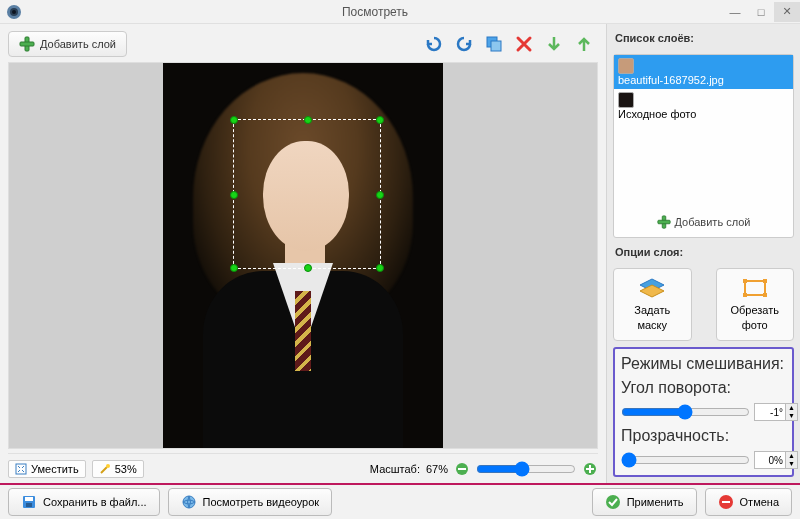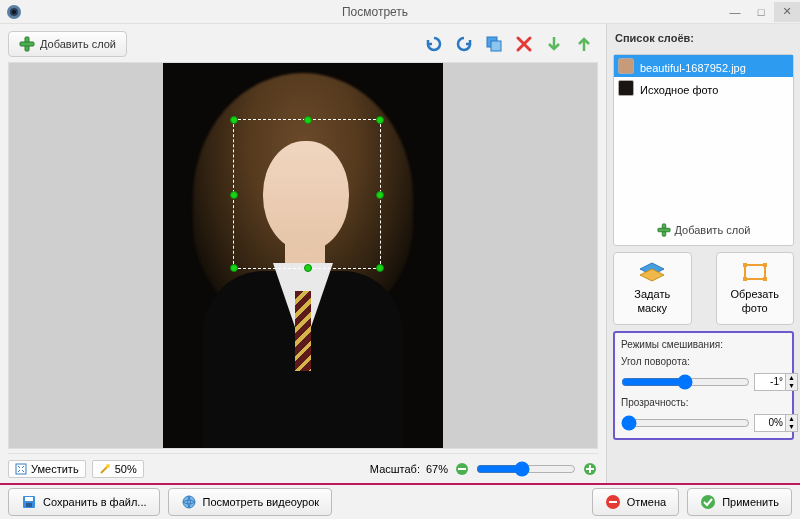--- a/index.html
+++ b/index.html
@@ -30,30 +30,30 @@
 .sel-handle { position:absolute; width:8px; height:8px; background:#17d417; border:1px solid #0a8c0a; border-radius:50%; }
 .statusbar { height: 26px; display: flex; align-items: center; gap: 8px; margin-top: 4px; border-top: 1px solid #e0e0e0; padding-top: 4px; }
 .sb-left { display:flex; gap:6px; align-items:center; }
 .sb-btn { border:1px solid #ccc; border-radius:2px; padding:2px 6px; display:flex; align-items:center; gap:4px; background:#fdfdfd; cursor:pointer; font-size:10px; }
 .sb-spacer { flex:1; }
 .sb-zoom { display:flex; align-items:center; gap:6px; }
 .zoom-slider { width:100px; }
 .right { width: 194px; background: #eaeaea; border-left: 1px solid #d5d5d5; display:flex; flex-direction:column; padding: 6px; gap:6px; }
 .panel-title { font-weight:bold; font-size:11px; color:#333; padding: 2px 0 4px 2px; }
 .layers-box { background:#fefefe; border:1px solid #ccc; border-radius:3px; height:192px; display:flex; flex-direction:column; }
-.layer-row { display:flex; align-items:flex-end; gap:6px; padding:3px 4px; font-size:11px; }
+.layer-row { display:flex; align-items:flex-start; padding:3px 4px; font-size:11px;flex-direction:column; }
 .layer-row.selected { background:#2d9cf0; color:#fff; }
 .layer-thumb { width:16px; height:16px; border-radius:2px; background:#c69b7a; display:inline-block; border:1px solid #aaa; }
 .layer-thumb.dark { background:#1a1412; }
 .layers-add { margin-top:auto; text-align:center; padding:6px; }
 .add-layer-btn { display:inline-flex; align-items:center; gap:4px; cursor:pointer; color:#444; font-size:11px; }
 .option-btns { display:flex; gap:24px; }
 .big-opt { flex:1; background:#fafafa; border:1px solid #ccc; border-radius:4px; display:flex; flex-direction:column; align-items:center; justify-content:center; padding:8px 4px; gap:4px; cursor:pointer; text-align:center; font-size:10px; line-height:1.3; }
 .blend-box { border:2px solid #6a5acd; border-radius:3px; padding:6px; background:#f6f6f6; display:flex; flex-direction:column; gap:6px; }
-.blend-label { font-size:10px; color:#333; }
+.blend-label { font-size:16px; color:#333; }
 select { width:100%; font-size:11px; padding:2px; }
 .slider-row { display:flex; align-items:center; gap:4px; }
 .slider-row input[type=range]{ flex:1; }
 .spinner { display:flex; align-items:center; border:1px solid #bbb; background:#fff; }
 .spinner input { width:30px; border:none; text-align:right; font-size:10px; padding:1px 2px; }
 .sp-btns { display:flex; flex-direction:column; }
 .sp-btns span { width:12px; height:8px; background:#eee; font-size:7px; text-align:center; line-height:8px; border-left:1px solid #bbb; cursor:pointer; }
 .bottombar { height: 36px; display:flex; align-items:center; padding: 0 8px; gap:8px; border-top:2px solid #be185d; }
 .bb-spacer { flex:1; }
 .bb-btn { background:linear-gradient(#fdfdfd,#ececec); border:1px solid #bbb; border-radius:4px; padding:5px 12px; display:flex; align-items:center; gap:6px; cursor:pointer; font-size:11px; }
@@ -155,21 +155,21 @@
               <rect x="1" y="1" width="10" height="10" fill="none" stroke="#3a7fc2"></rect>
               <path d="M3 3 L5 5 M9 3 L7 5 M3 9 L5 7 M9 9 L7 7" stroke="#3a7fc2"></path>
             </svg>
           <span>Уместить</span>
         </div>
         <div class="sb-btn">
           <svg width="12" height="12" viewBox="0 0 12 12">
               <path d="M2 10 L8 4" stroke="#d4a018" stroke-width="2"></path>
               <circle cx="9" cy="3" r="2" fill="#ffcf33"></circle>
             </svg>
-          <span>50%</span>
+          <span>53%</span>
         </div>
       </div>
       <div class="sb-spacer"></div>
       <div class="sb-zoom">
         <span>Масштаб:</span>
         <span>67%</span>
         <div class="icon-btn" style="width:16px;height:16px;">
             <svg width="14" height="14">
               <circle cx="7" cy="7" r="6" fill="#4caf50"></circle>
               <rect x="3" y="6" width="8" height="2" fill="#fff"></rect>
@@ -202,20 +202,21 @@
         <div class="add-layer-btn">
           <svg width="14" height="14" viewBox="0 0 16 16">
               <rect x="6" y="1" width="4" height="14" rx="1" fill="#4caf50" stroke="#2e7d32"></rect>
               <rect x="1" y="6" width="14" height="4" rx="1" fill="#4caf50" stroke="#2e7d32"></rect>
             </svg>
           <span>Добавить слой</span>
         </div>
       </div>
     </div>
 
+    <div class="panel-title">Опции слоя:</div>
     <div class="option-btns">
       <div class="big-opt">
         <svg width="28" height="22" viewBox="0 0 28 22">
             <path d="M14 2 L26 8 L14 14 L2 8 Z" fill="#46a0e0" stroke="#2b78c4"></path>
             <path d="M14 8 L26 14 L14 20 L2 14 Z" fill="#f0b84a" stroke="#c98f1a"></path>
           </svg>
         <span style="white-space:pre-line;">Задать
 маску</span>
       </div>
       <div class="big-opt">
@@ -272,25 +273,25 @@
     <svg width="16" height="16" viewBox="0 0 16 16">
         <circle cx="8" cy="8" r="6" fill="#7ab8e8" stroke="#3a7fc2"></circle>
         <path d="M2 8 Q8 4 14 8 Q8 12 2 8" fill="none" stroke="#3a7fc2"></path>
         <path d="M8 2 Q11 8 8 14 Q5 8 8 2" fill="none" stroke="#3a7fc2"></path>
       </svg>
     <span>Посмотреть видеоурок</span>
   </div>
   <div class="bb-spacer"></div>
   <div class="bb-btn">
     <svg width="16" height="16" viewBox="0 0 16 16">
+        <circle cx="8" cy="8" r="7" fill="#4caf50"></circle>
+        <path d="M4 8 L7 11 L12 5" fill="none" stroke="#fff" stroke-width="2"></path>
+      </svg>
+    <span>Применить</span>
+  </div>
+  <div class="bb-btn">
+    <svg width="16" height="16" viewBox="0 0 16 16">
         <circle cx="8" cy="8" r="7" fill="#e53935"></circle>
         <rect x="4" y="7" width="8" height="2" fill="#fff"></rect>
       </svg>
     <span>Отмена</span>
   </div>
-  <div class="bb-btn">
-    <svg width="16" height="16" viewBox="0 0 16 16">
-        <circle cx="8" cy="8" r="7" fill="#4caf50"></circle>
-        <path d="M4 8 L7 11 L12 5" fill="none" stroke="#fff" stroke-width="2"></path>
-      </svg>
-    <span>Применить</span>
-  </div>
 </div>
 
 </body></html>

